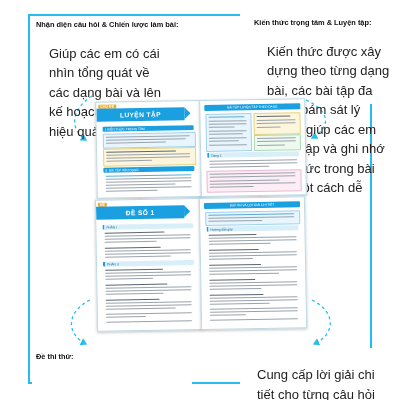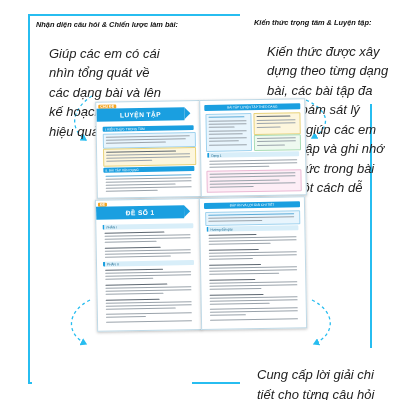--- a/index.html
+++ b/index.html
@@ -18,21 +18,21 @@
   .frame-line{position:absolute;background:#27bdf0;}
   .fl-top{left:28px;top:14px;width:344px;height:2px;}
   .fl-bottom{left:28px;top:382px;width:344px;height:2px;}
   .fl-left{left:28px;top:14px;width:2px;height:370px;}
   .fl-right{left:370px;top:14px;width:2px;height:370px;}
 
   
   .mask{position:absolute;background:#ffffff;}
 
   
-  .txt-block{position:absolute;width:150px;font-style:italic;}
+  .txt-block{position:absolute;width:150px;}
   .txt-title{
     font-size:7.4px;font-weight:bold;color:#111111;line-height:1.45;
     margin:0 0 3px 0;
   }
   .txt-body{
     font-size:13px;color:#222222;line-height:1.5;margin:13px;
   }
   .tb-tl{left:36px;top:20px;}
   .tb-tr{left:254px;top:18px;}
   .tb-bl{left:36px;top:352px;}
@@ -139,20 +139,21 @@
     <p class="txt-title">Nhận diện câu hỏi &amp; Chiến lược làm bài:</p>
     <p class="txt-body">Giúp các em có cái nhìn tổng quát về các dạng bài và lên kế hoạch làm bài hiệu quả.</p>
   </div>
 
   <div class="txt-block tb-tr">
     <p class="txt-title">Kiến thức trọng tâm &amp; Luyện tập:</p>
     <p class="txt-body">Kiến thức được xây dựng theo từng dạng bài, các bài tập đa từng, bám sát lý thuyết giúp các em luyện tập và ghi nhớ kiến thức trong bài học một cách dễ dàng.</p>
   </div>
 
   <div class="txt-block tb-bl">
+    <p class="txt-title">Đề thi thử:</p>
   </div>
 
   <div class="txt-block tb-br">
     <p class="txt-body">Cung cấp lời giải chi tiết cho từng câu hỏi của phần Luyện</p>
   </div>
 
   <div class="spread" id="spread1">
 
     <div class="book-page p-left">
       <div class="chip">CHỦ ĐỀ</div>

